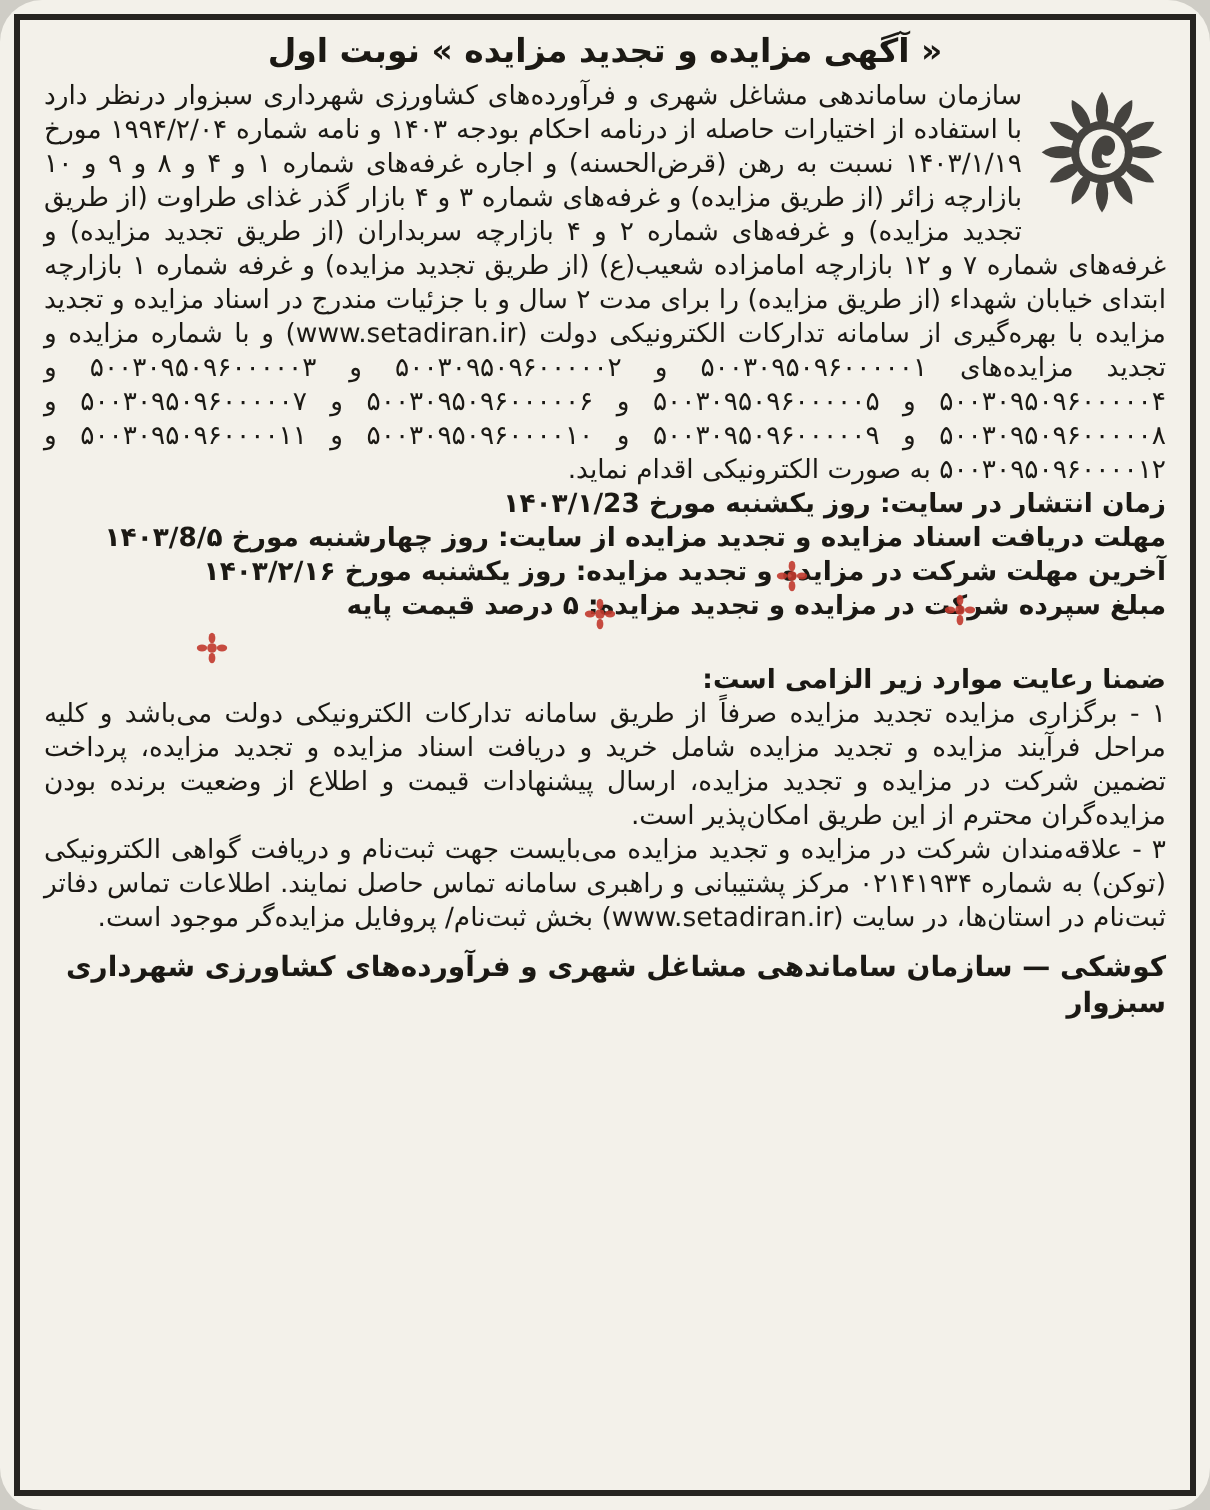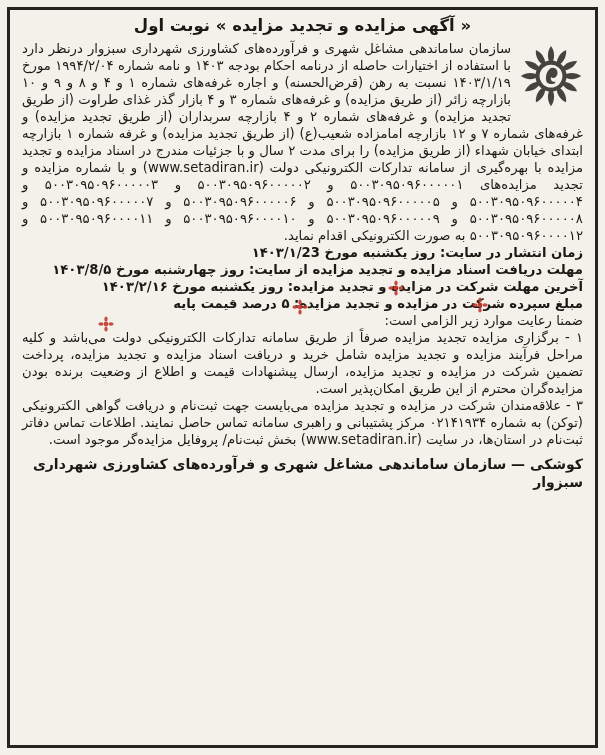--- a/index.html
+++ b/index.html
@@ -4,20 +4,21 @@
 <style>
   html,body{margin:0;padding:0;background:#cfcdc6;}
   .page{
     position:relative;
     width:605px;height:755px;
     background:#f3f1ea;
     font-family:"DejaVu Sans",sans-serif;
     direction:rtl;
     color:#1b1914;
     overflow:hidden;
+    border-radius:21px;
   }
   .frame{
     position:absolute;
     top:7px;left:7px;right:7px;bottom:7px;
     border:3px solid #262420;
     padding:5px 12px 7px 12px;
     box-sizing:border-box;
   }
   .title{
     margin:1px 0 5px 0;
@@ -32,21 +33,21 @@
     margin:2px 0 2px 8px;
   }
   .para, .line{
     margin:0;
     font-size:13.2px;
     line-height:17px;
     text-align:justify;
     text-justify:inter-word;
   }
   .line{font-weight:bold;}
-  .note-heading{font-weight:normal;}
+  .note-heading{font-weight:bold;margin-top:20px;}
   .footer-line{
     margin:7px 0 0 0;
     font-size:14px;
     line-height:18px;
     font-weight:bold;
     text-align:right;
   }
   .stamp{
     position:absolute;
     width:16px;height:16px;

